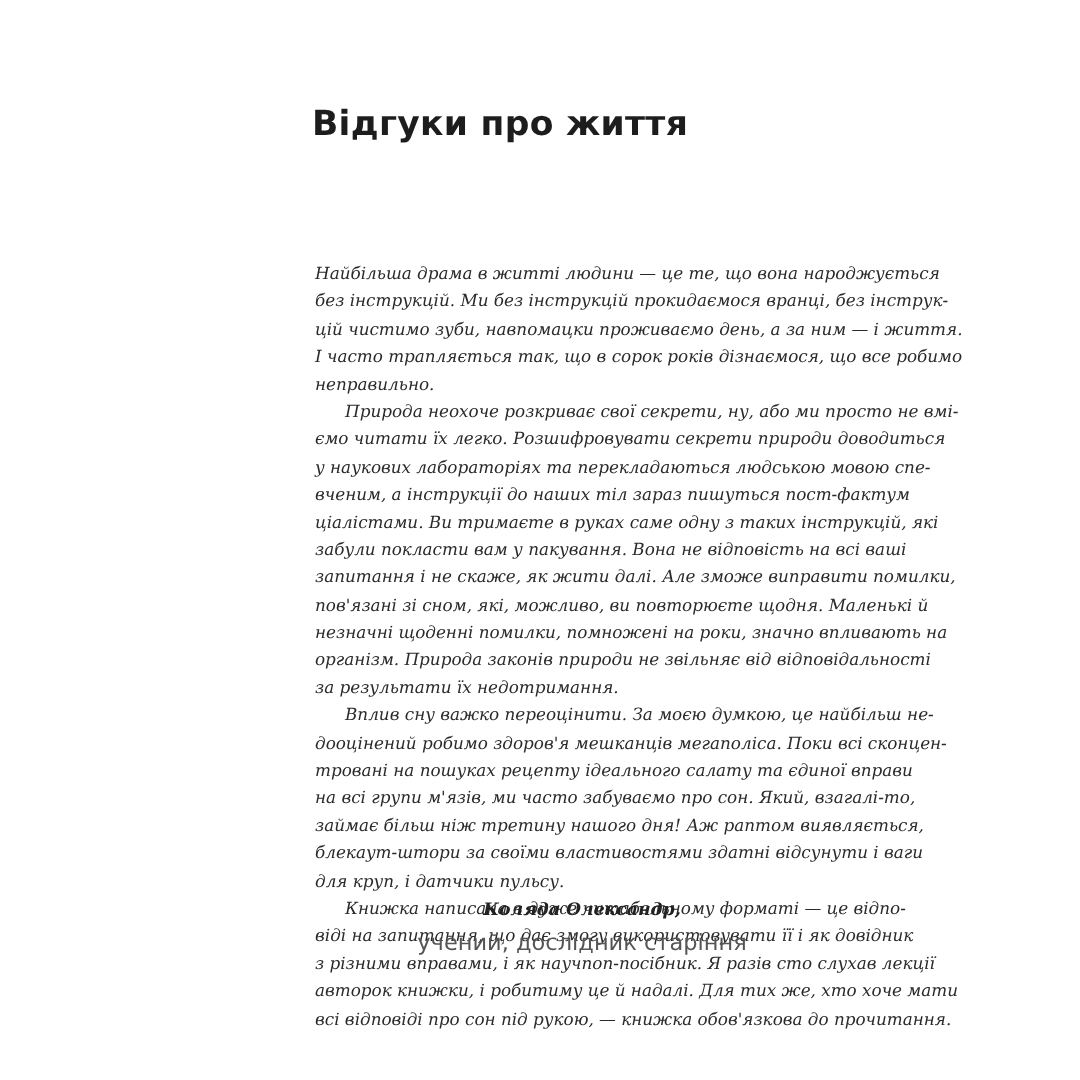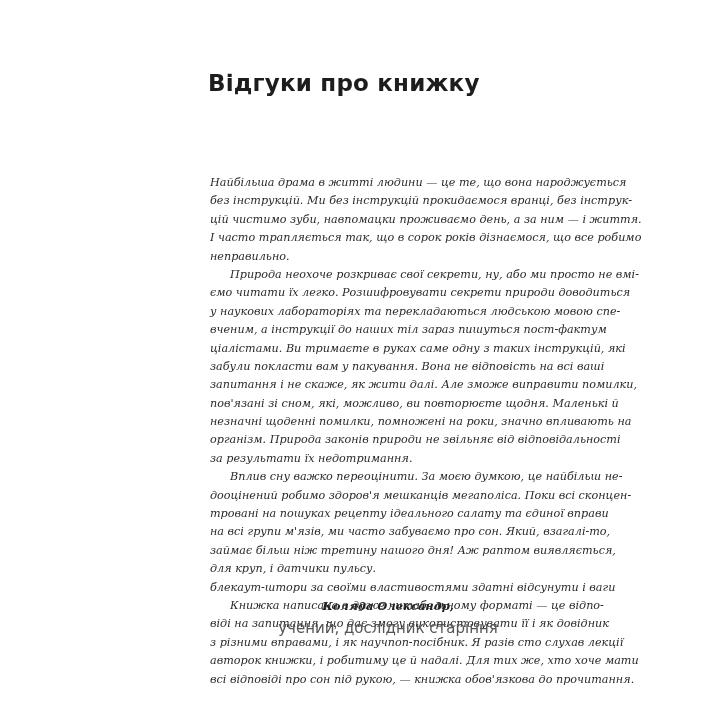--- a/index.html
+++ b/index.html
@@ -19,21 +19,21 @@
   .line.last { text-align-last: left; }
   .line.indent { padding-left: 20px; }
   .sig { position: absolute; left: 0; width: 356px; text-align: center; }
   .sig-name { top: 599px; left: 210px; font-family: "DejaVu Serif", serif; font-style: italic; font-weight: bold; font-size: 11.5px; color: #222; }
   .sig-role { top: 619px; left: 210px; font-family: "DejaVu Sans", sans-serif; font-size: 15px; color: #555; }
 </style>
 </head>
 <body>
 
 <div class="page">
-  <h1 class="title">Відгуки про книжку</h1>
+  <h1 class="title">Відгуки про життя</h1>
   <div class="body" id="body">
       <div>
         <span class="line">Найбільша драма в житті людини — це те, що вона народжується</span>
         <span class="line">без інструкцій. Ми без інструкцій прокидаємося вранці, без інструк-</span>
         <span class="line">цій чистимо зуби, навпомацки проживаємо день, а за ним — і життя.</span>
         <span class="line">І часто трапляється так, що в сорок років дізнаємося, що все робимо</span>
         <span class="line last">неправильно.</span>
       </div>
       <div>
         <span class="line indent">Природа неохоче розкриває свої секрети, ну, або ми просто не вмі-</span>
@@ -47,22 +47,22 @@
         <span class="line">незначні щоденні помилки, помножені на роки, значно впливають на</span>
         <span class="line">організм. Природа законів природи не звільняє від відповідальності</span>
         <span class="line last">за результати їх недотримання.</span>
       </div>
       <div>
         <span class="line indent">Вплив сну важко переоцінити. За моєю думкою, це найбільш не-</span>
         <span class="line">дооцінений робимо здоров'я мешканців мегаполіса. Поки всі сконцен-</span>
         <span class="line">тровані на пошуках рецепту ідеального салату та єдиної вправи</span>
         <span class="line">на всі групи м'язів, ми часто забуваємо про сон. Який, взагалі-то,</span>
         <span class="line">займає більш ніж третину нашого дня! Аж раптом виявляється,</span>
+        <span class="line">блекаут-штори за своїми властивостями здатні відсунути і ваги</span>
         <span class="line last">для круп, і датчики пульсу.</span>
-        <span class="line">блекаут-штори за своїми властивостями здатні відсунути і ваги</span>
       </div>
       <div>
         <span class="line indent">Книжка написана в дуже читабельному форматі — це відпо-</span>
         <span class="line">віді на запитання, що дає змогу використовувати її і як довідник</span>
         <span class="line">з різними вправами, і як научпоп-посібник. Я разів сто слухав лекції</span>
         <span class="line">авторок книжки, і робитиму це й надалі. Для тих же, хто хоче мати</span>
         <span class="line last">всі відповіді про сон під рукою, — книжка обов'язкова до прочитання.</span>
       </div>
     </div>
   <div class="sig sig-name">Коляда Олександр,</div>

